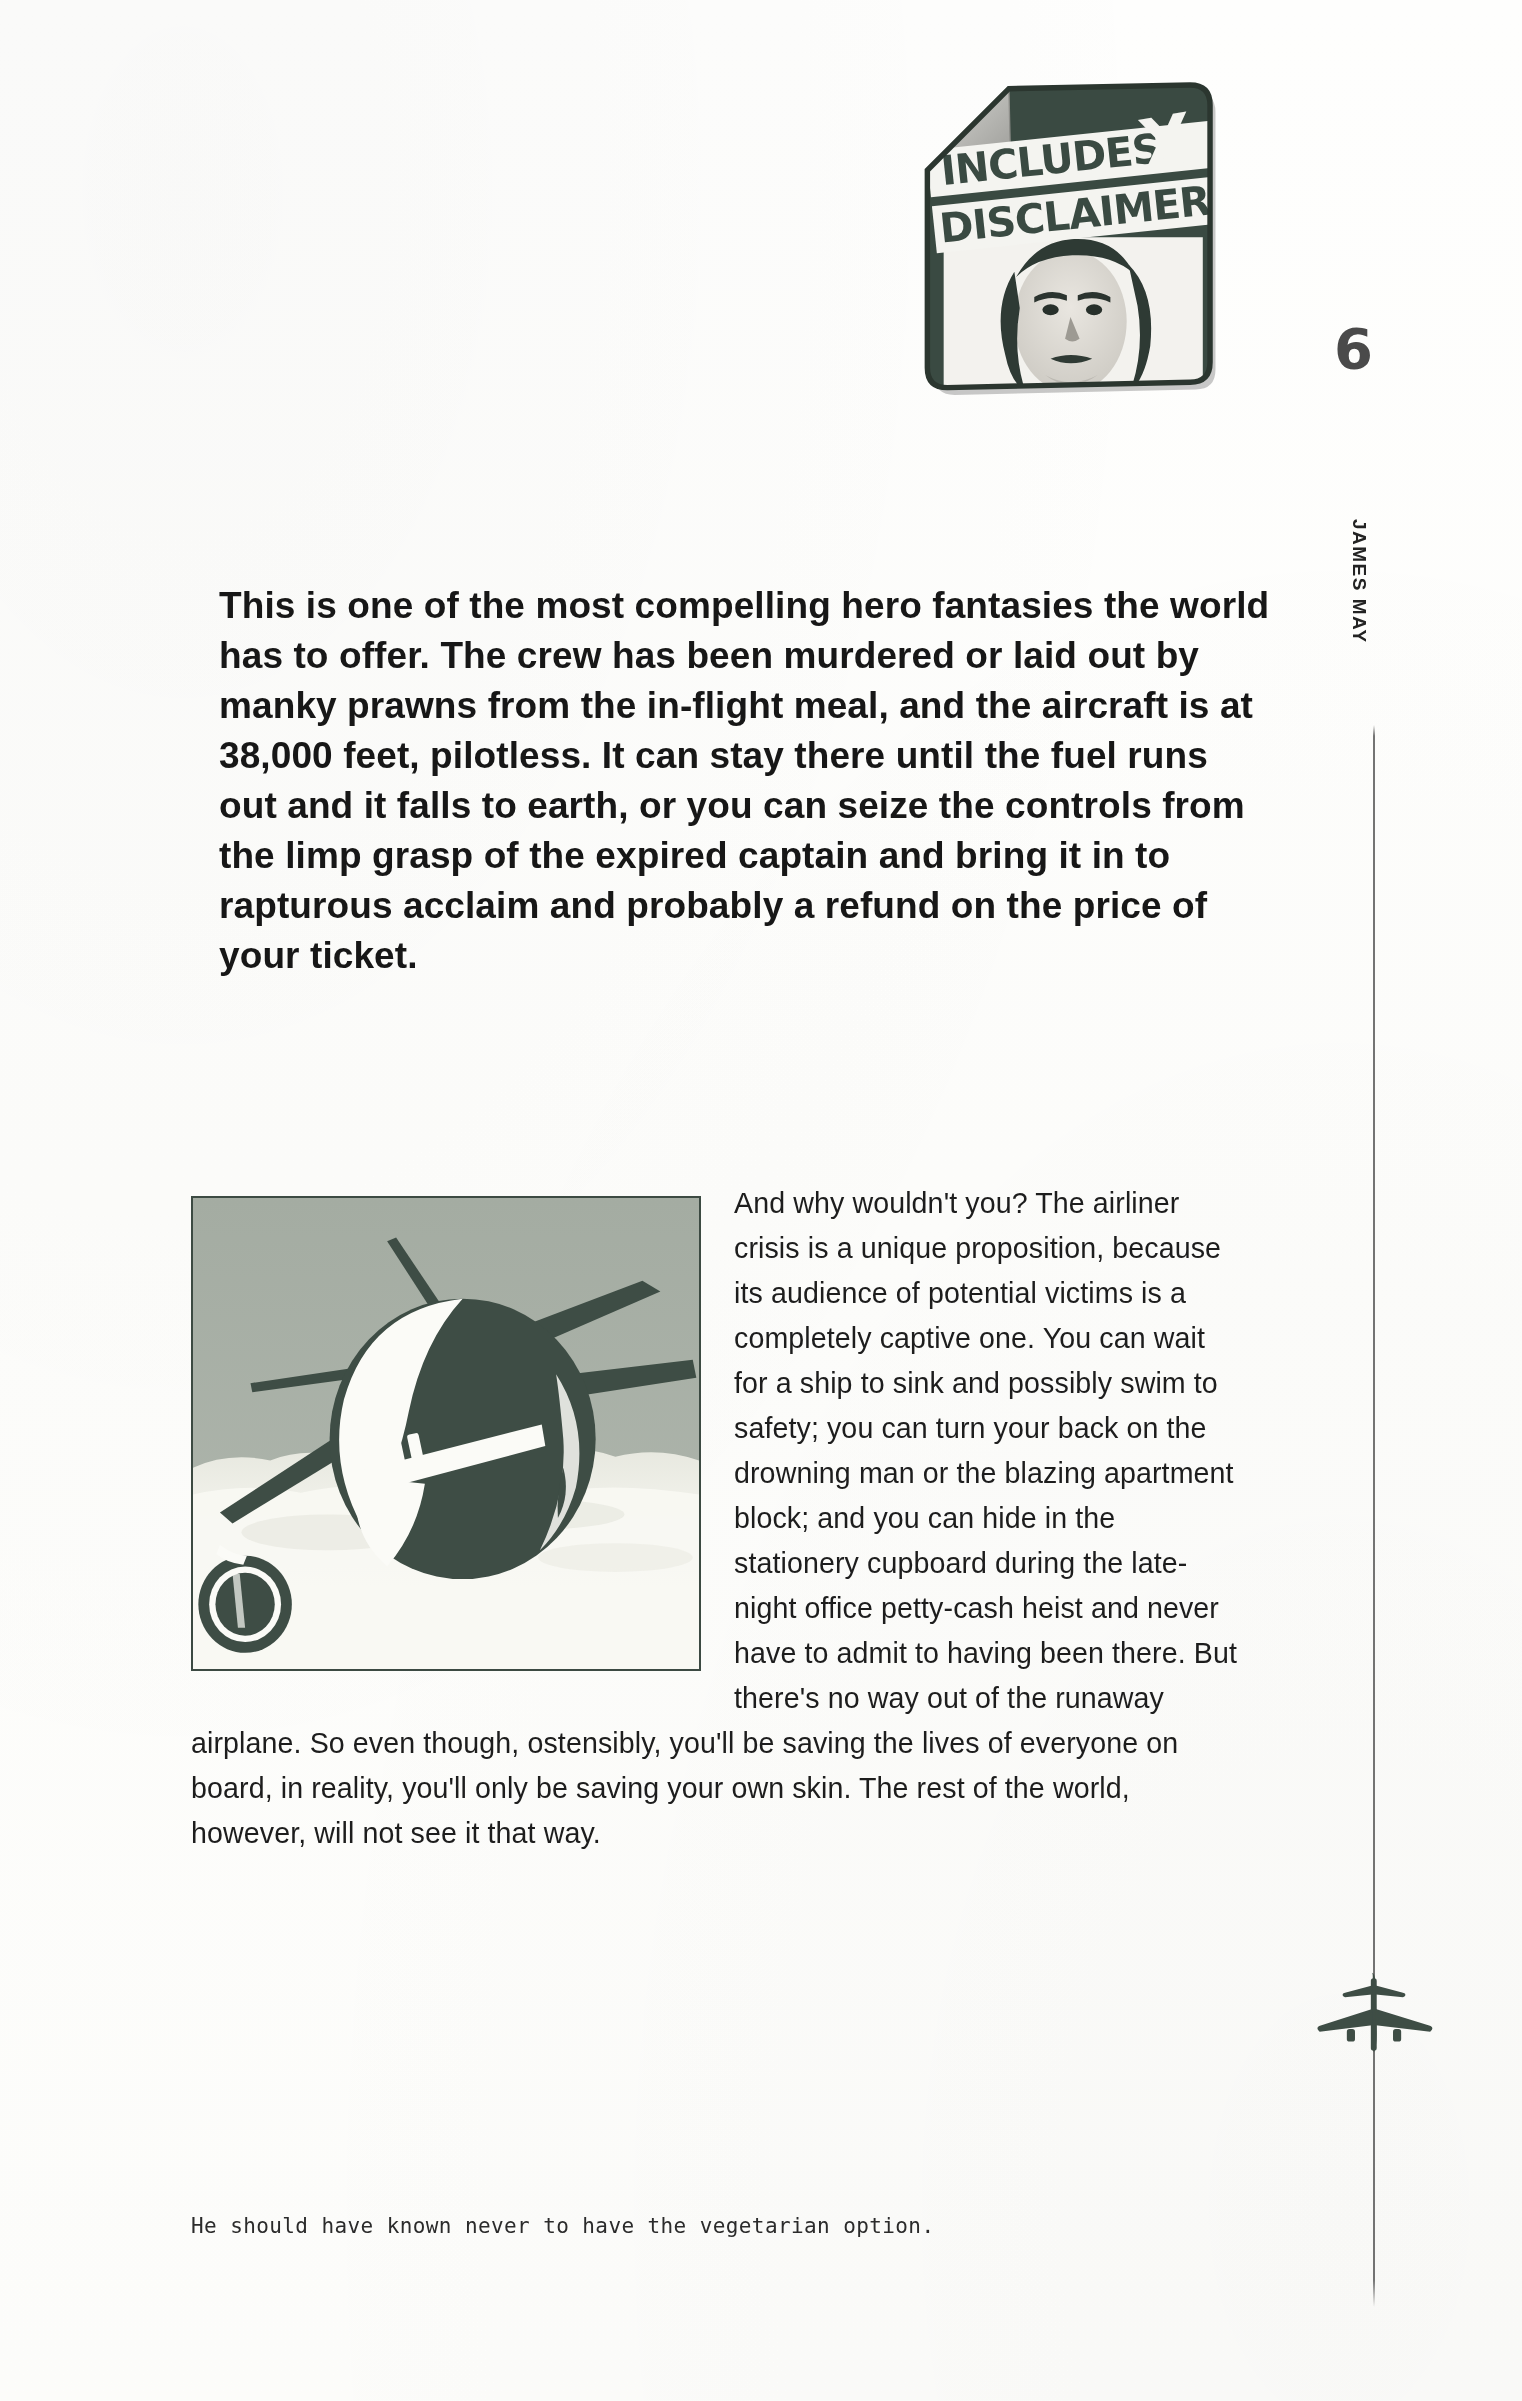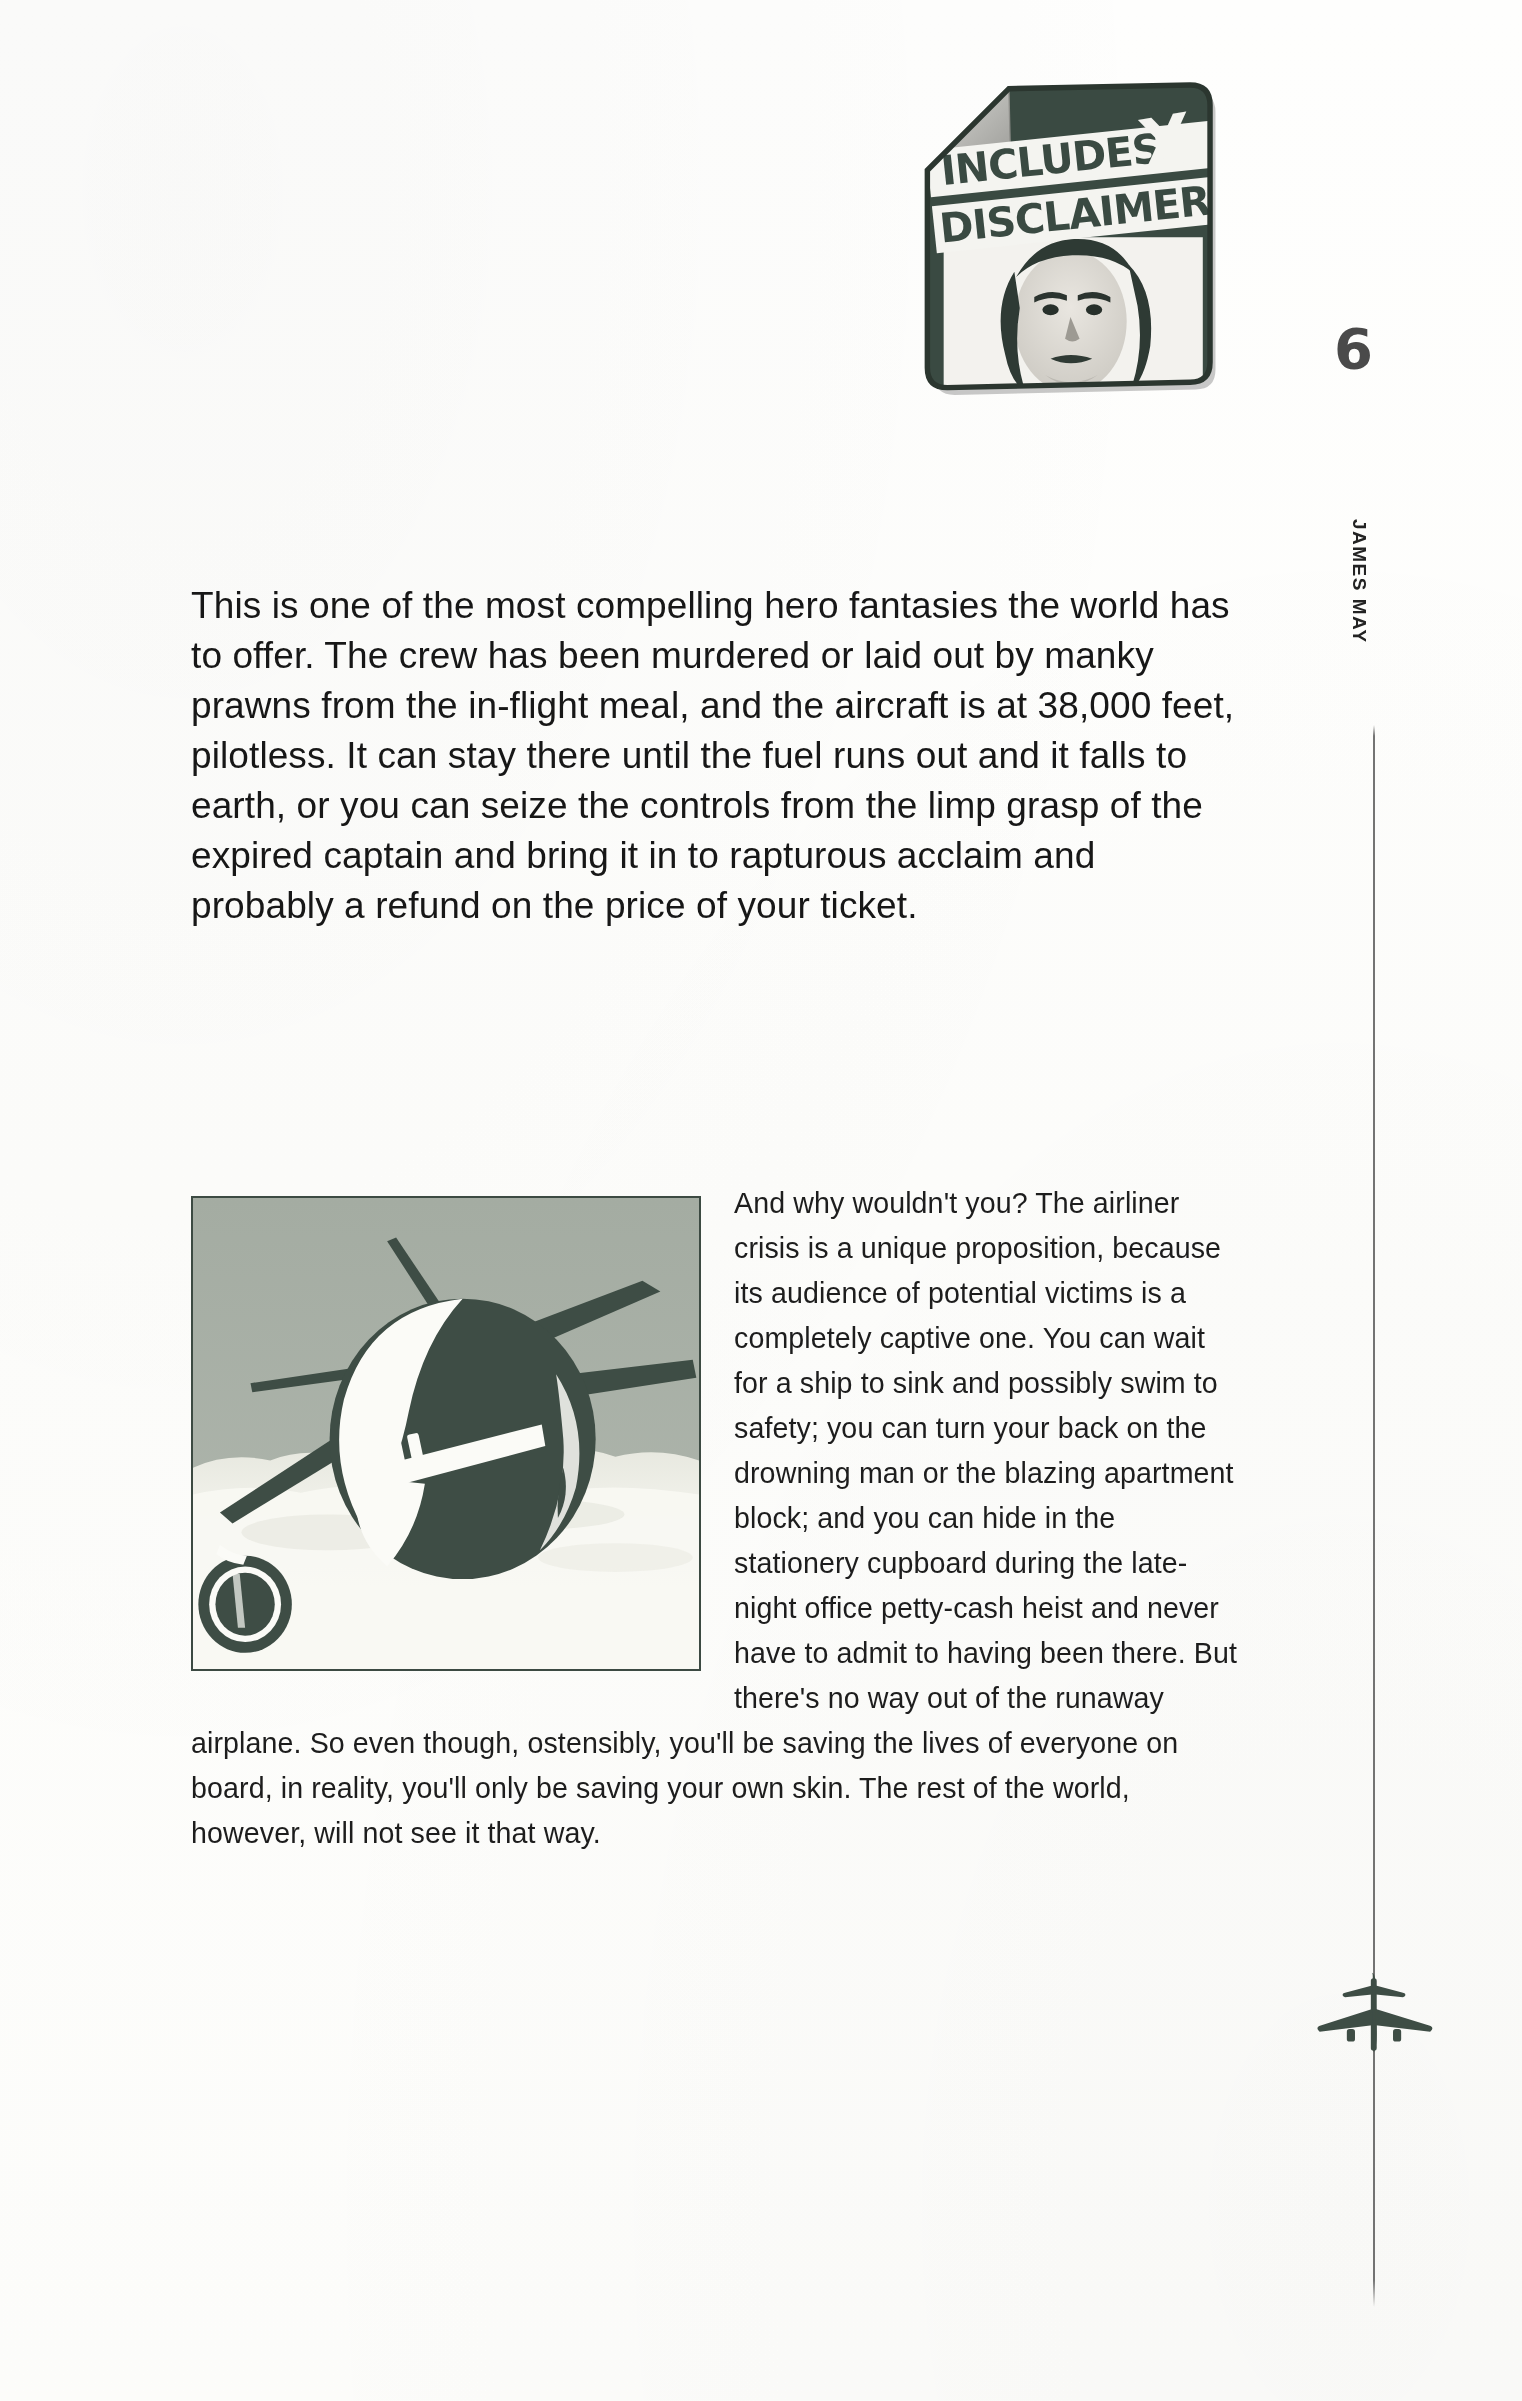--- a/index.html
+++ b/index.html
@@ -104,23 +104,24 @@
     position: absolute;
     left: 191px;
     width: 1051px;
   }
 
   #lead-para {
     top: 544px;
     font-family: "Liberation Sans Narrow", "Liberation Sans", sans-serif;
     font-size: 37px;
     line-height: 50px;
-    font-weight: 400;
+    font-weight: 700;
     color: #171717;
     letter-spacing: 0.1px;
+    margin-left: 28px;
   }
 
   #body-para {
     top: 1169px;
     font-family: "Liberation Sans Narrow", "Liberation Sans", sans-serif;
     font-size: 28.6px;
     line-height: 45px;
     font-weight: 400;
     color: #1d1d1d;
     letter-spacing: 0.1px;
@@ -315,15 +316,16 @@
           <ellipse cx="58" cy="452" rx="33" ry="35" fill="#3e4d45"></ellipse>
           <path d="M44,418 L50,478 L58,478 L52,418 Z" fill="#fbfbf7" opacity="0.7"></path>
           <path d="M30,386 Q46,398 60,398 L56,408 Q38,406 26,396 Z" fill="#fbfbf7"></path>
         </g>
       </svg>
     </figure>
 
     <span>And why wouldn't you? The airliner crisis is a unique proposition, because its audience of potential victims is a completely captive one. You can wait for a ship to sink and possibly swim to safety; you can turn your back on the drowning man or the blazing apartment block; and you can hide in the stationery cupboard during the late-night office petty-cash heist and never have to admit to having been there. But there's no way out of the runaway airplane. So even though, ostensibly, you'll be saving the lives of everyone on board, in reality, you'll only be saving your own skin. The rest of the world, however, will not see it that way.</span>
   </div>
 
+  <div id="caption">He should have known never to have the vegetarian option.</div>
 
 </div>
 
 
 </body></html>

